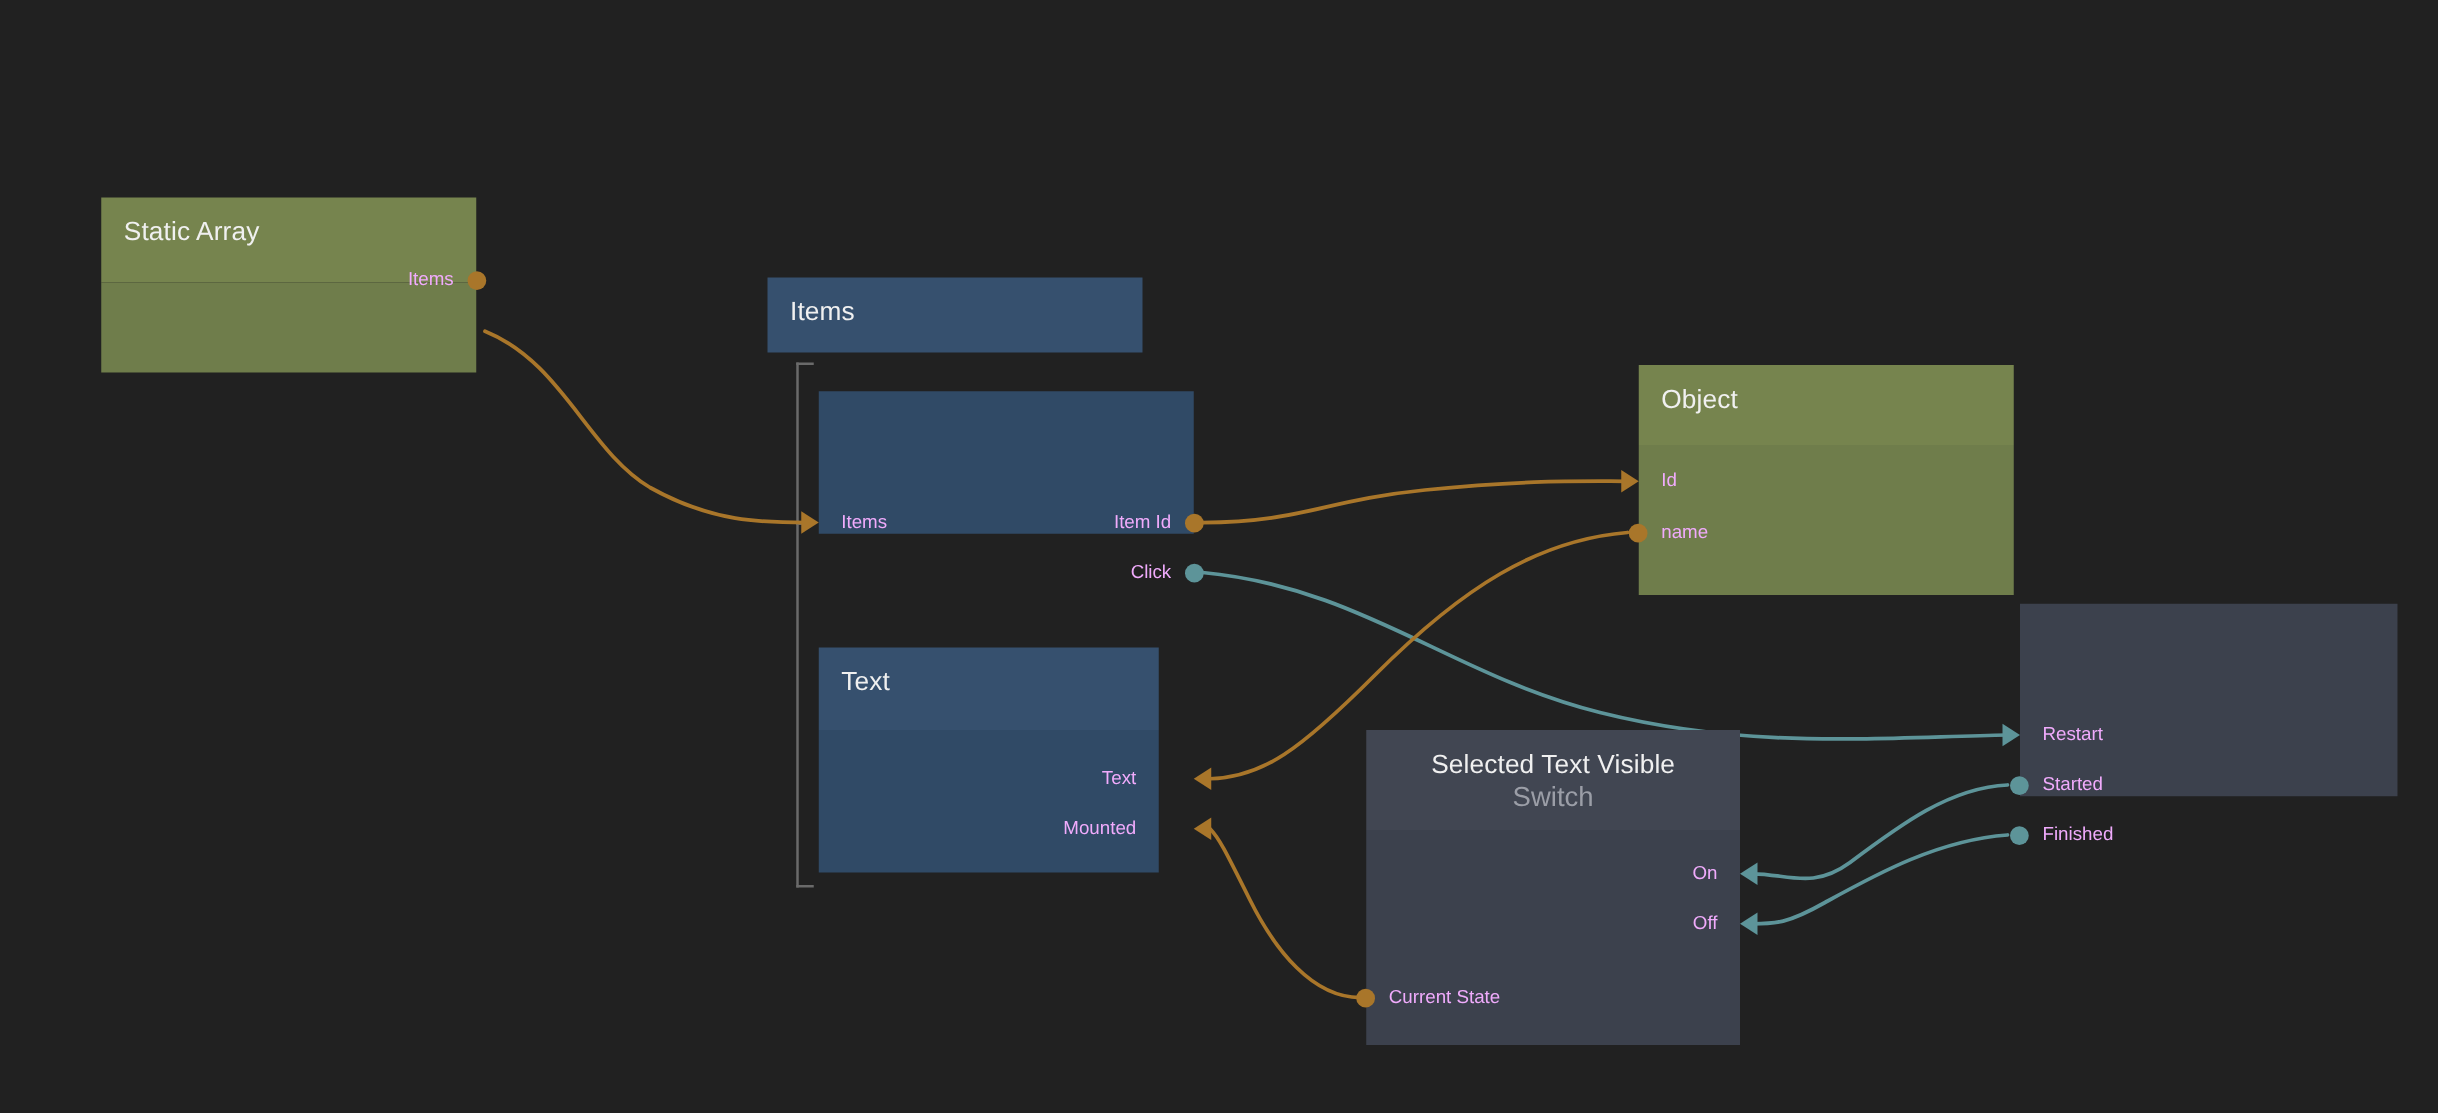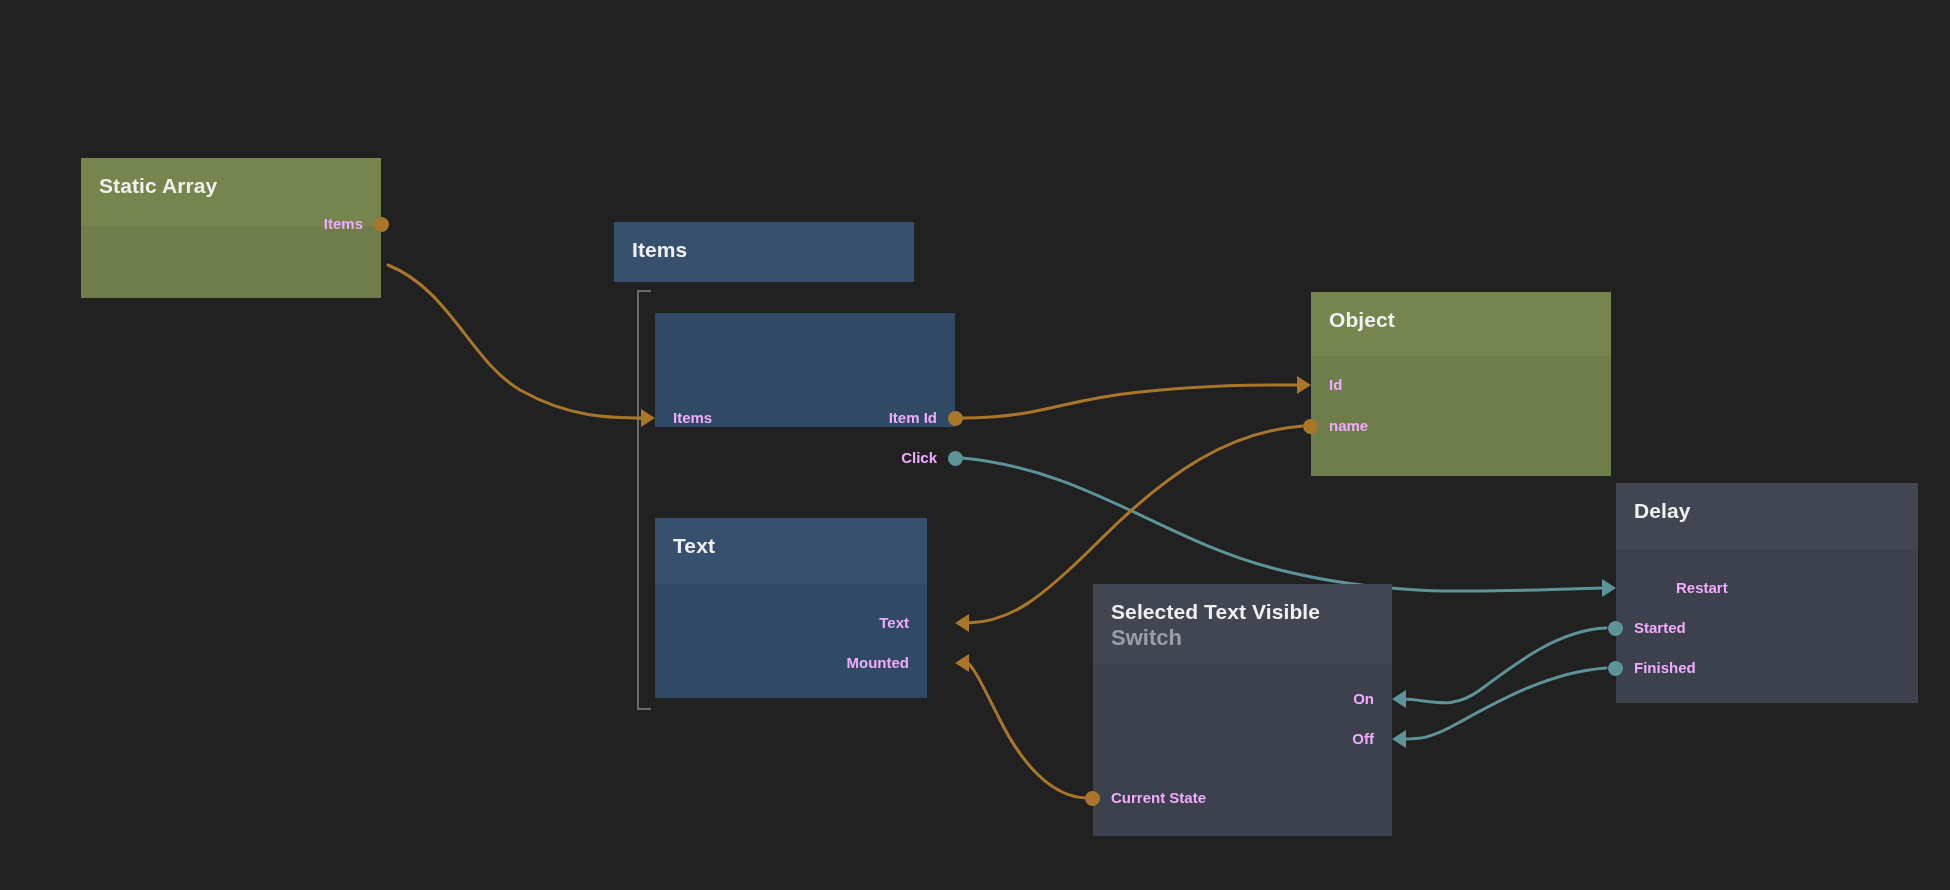--- a/index.html
+++ b/index.html
@@ -120,21 +120,21 @@
     border-bottom: 9px solid transparent;
   }
   .conn.arrow.right.orange { border-left: 14px solid #a9762a; }
   .conn.arrow.right.teal   { border-left: 14px solid #5d9499; }
   .conn.arrow.left.orange  { border-right: 14px solid #a9762a; }
   .conn.arrow.left.teal    { border-right: 14px solid #5d9499; }
 </style>
 </head>
 <body>
 
-<div id="canvas" style="background: rgb(33, 33, 33); font-weight: bold;">
+<div id="canvas" style="background: rgb(33, 33, 33);">
 
   <svg id="wires" viewBox="0 0 1950 890" preserveAspectRatio="none">
       <path d="M 388 265 C 450 290 470 360 520 390 C 570 418 610 418 645 418" fill="none" stroke="#a9762a" stroke-width="3" stroke-linecap="round"></path>
       <path d="M 962 418 C 1040 418 1060 400 1140 392 C 1220 384 1260 385 1300 385" fill="none" stroke="#a9762a" stroke-width="3" stroke-linecap="round"></path>
       <path d="M 962 458 C 1090 470 1160 540 1280 570 C 1400 600 1500 590 1606 588" fill="none" stroke="#5d9499" stroke-width="3" stroke-linecap="round"></path>
       <path d="M 1302 426 C 1230 432 1170 470 1100 540 C 1040 600 1010 622 968 623" fill="none" stroke="#a9762a" stroke-width="3" stroke-linecap="round"></path>
       <path d="M 1606 628 C 1560 630 1520 660 1480 690 C 1450 712 1430 699 1402 699" fill="none" stroke="#5d9499" stroke-width="3" stroke-linecap="round"></path>
       <path d="M 1606 668 C 1550 672 1500 700 1460 722 C 1430 739 1420 739 1402 739" fill="none" stroke="#5d9499" stroke-width="3" stroke-linecap="round"></path>
       <path d="M 1088 798 C 1050 798 1020 760 1000 720 C 980 680 975 670 968 663" fill="none" stroke="#a9762a" stroke-width="3" stroke-linecap="round"></path>
     </svg>
@@ -172,30 +172,27 @@
       </div>
       <div class="node green" style="left: 1311px; top: 292px; width: 300px; height: 184px;">
         <div class="node-header" style="height: 64px;">
           <div class="node-title">Object</div>
         </div>
         <div class="node-body" style="height: 120px;"></div>
         <div class="port-row left" style="top: 82px; text-align: center;">Id</div>
         <div class="port-row left" style="top: 123px;">name</div>
       </div>
       <div class="node slate" style="left: 1616px; top: 483px; width: 302px; height: 220px;">
-        <div class="node-header" style="height: 66px;">
-          <div class="node-title">Delay</div>
-        </div>
         <div class="node-body" style="height: 154px;"></div>
-        <div class="port-row left" style="top: 94px; margin-left: 42px;">Restart</div>
+        <div class="port-row left" style="top: 94px;">Restart</div>
         <div class="port-row left" style="top: 134px;">Started</div>
         <div class="port-row left" style="top: 174px;">Finished</div>
       </div>
       <div class="node slate" style="left: 1093px; top: 584px; width: 299px; height: 252px;">
-        <div class="node-header" style="height: 80px;">
+        <div class="node-header" style="height: 80px; text-align: center;">
           <div class="node-title">Selected Text Visible</div>
           <div class="node-subtitle">Switch</div>
         </div>
         <div class="node-body" style="height: 172px;"></div>
         <div class="port-row right" style="top: 104px;">On</div>
         <div class="port-row right" style="top: 144px; margin-left: 48px;">Off</div>
         <div class="port-row left" style="top: 203px;">Current State</div>
       </div>
     </div>
 

